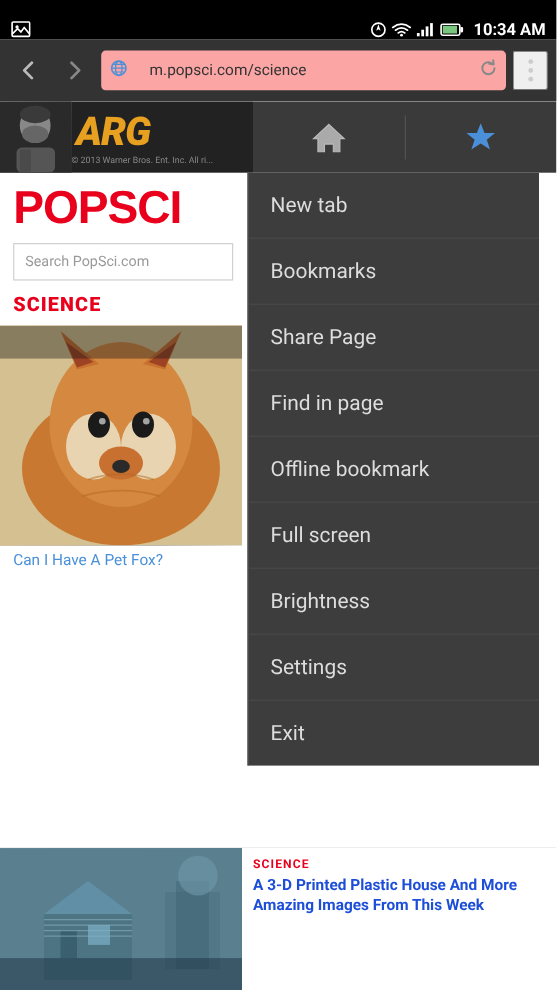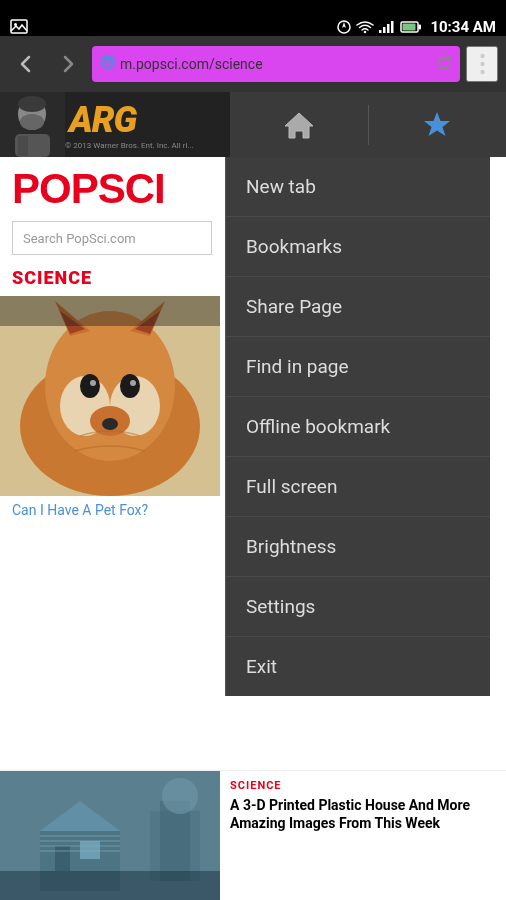--- a/index.html
+++ b/index.html
@@ -54,26 +54,26 @@
       justify-content: center;
       color: #ccc;
       font-size: 20px;
       cursor: pointer;
       border: none;
       background: transparent;
     }
     .address-bar {
       flex: 1;
       height: 36px;
-      background: #d946ef;
+      background: #fca5a5;
       border-radius: 4px;
       display: flex;
       align-items: center;
       padding: 0 8px;
-      gap: 4px;
+      gap: 20px;
       font-size: 14px;
       color: #333;
     }
     .address-globe {
       color: #4a90d9;
       font-size: 16px;
     }
     .address-text {
       flex: 1;
       font-size: 14px;
@@ -213,21 +213,21 @@
     .bottom-article-category {
       font-size: 11px;
       font-weight: bold;
       color: #e8001c;
       letter-spacing: 1px;
       margin-bottom: 4px;
     }
     .bottom-article-title {
       font-size: 14px;
       font-weight: bold;
-      color: #000000;
+      color: #1d4ed8;
       line-height: 1.3;
     }
 
     
     .dropdown-overlay {
       position: absolute;
       top: 0;
       left: 0;
       width: 100%;
       height: 100%;

